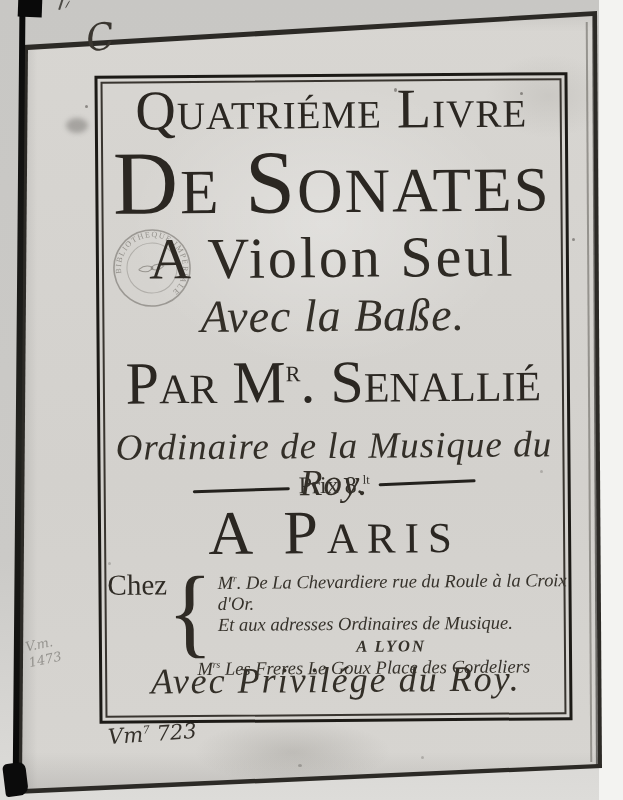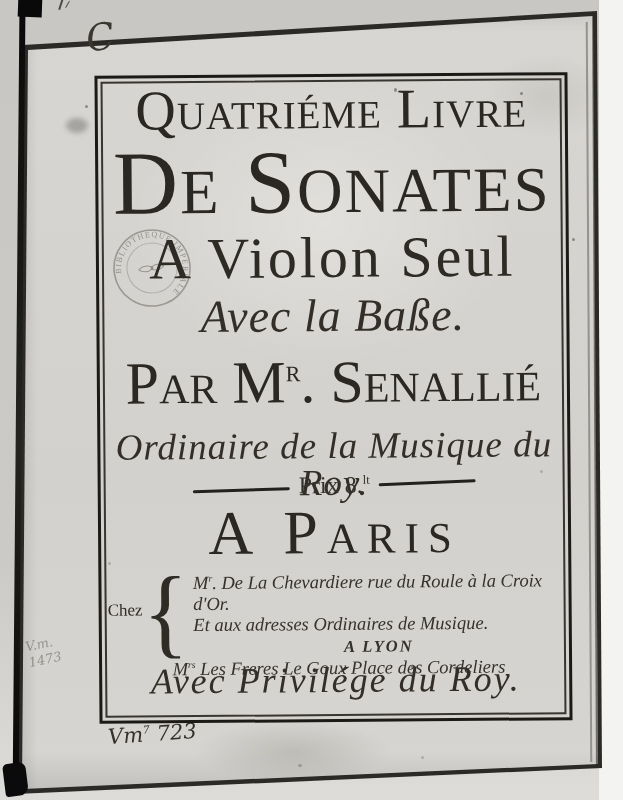--- a/index.html
+++ b/index.html
@@ -50,21 +50,21 @@
   .l3{top:152px;font-size:58px;letter-spacing:3px;color:#2e2a24;}
   .l4{top:216px;font-size:46px;letter-spacing:1px;color:#332f28;}
   .l5{top:275px;font-size:60px;color:#2b2722;}
   .l6{top:350px;font-size:37px;letter-spacing:1px;color:#332f28;}
   .l7{top:396px;display:flex;align-items:center;justify-content:center;gap:9px;font-size:24px;color:#33302a;}
   .rule{width:97px;height:3px;background:#23211d;border-radius:2px;}
   .rule.left{transform:rotate(-1.4deg) translateY(4px);}
   .rule.right{transform:rotate(-2deg) translateY(-2px);}
   .l8{top:424px;font-size:62px;letter-spacing:9px;color:#2b2722;}
   .chez-row{top:492px;display:flex;justify-content:flex-start;padding-left:6px;text-align:left;}
-  .chez-label{font-size:17px;margin-top:31px;color:#2f2b25;text-align:right;}
+  .chez-label{font-size:29px;color:#2f2b25;text-align:right;}
   .brace{font-size:95px;line-height:.9;font-weight:400;transform:scaleY(1.05);color:#2f2b25;}
   .addr{padding-top:3px;width:392px;font-size:18.5px;line-height:21px;font-style:italic;color:#36322b;}
   .addr .a1,.addr .a2{text-align:left;padding-left:5px;}
   .addr .a3{text-align:center;font-weight:bold;letter-spacing:2px;font-size:16.5px;margin:1px 0;}
   .addr .a4{text-align:left;margin-left:-16px;}
   .l10{top:585px;font-size:36px;letter-spacing:2px;color:#332f28;}
   
   .stamp{position:absolute;left:111px;top:227px;width:82px;height:82px;opacity:.85;}
   
   .hand{font-family:"DejaVu Serif",serif;font-style:italic;}

